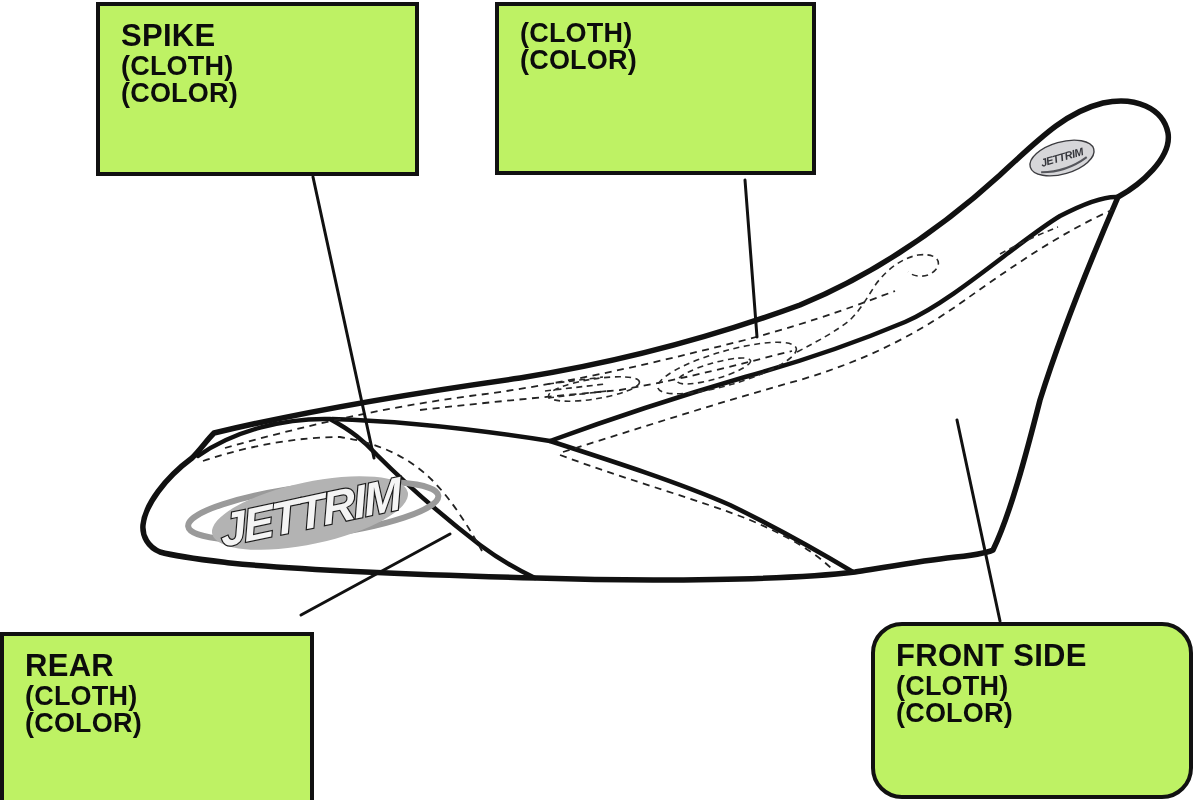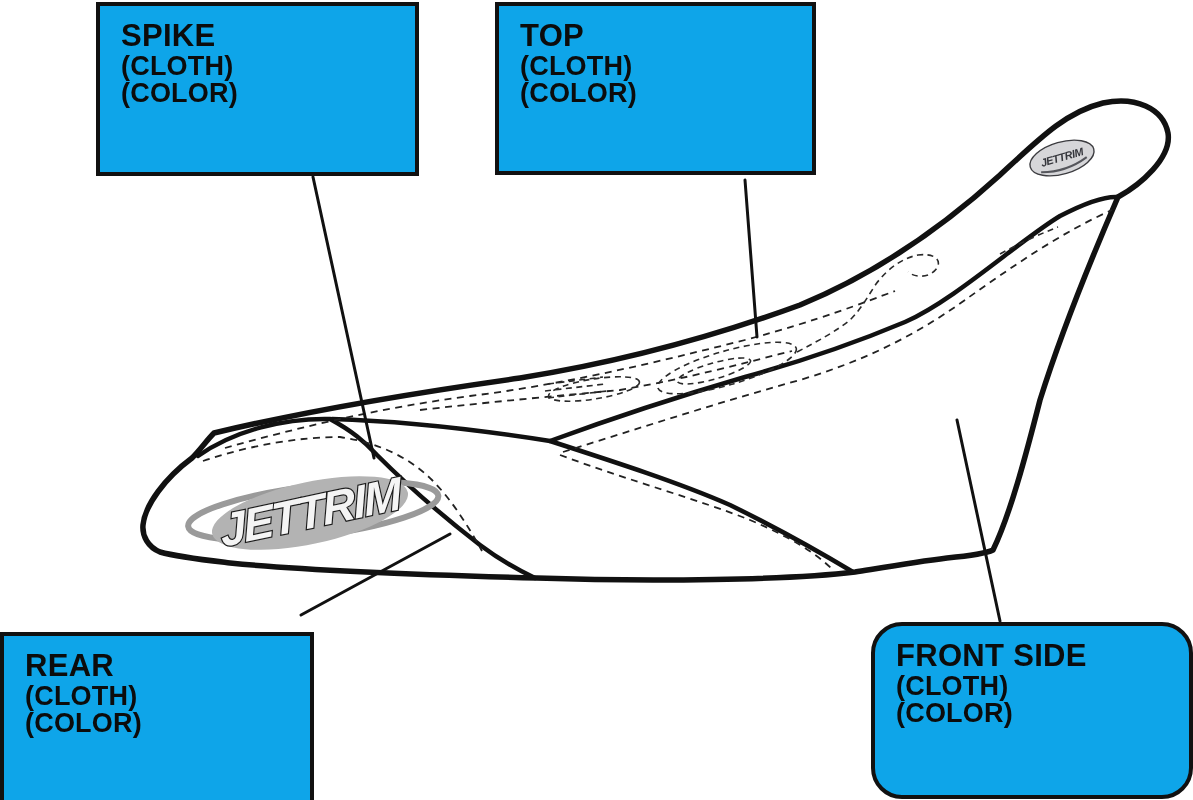--- a/index.html
+++ b/index.html
@@ -26,21 +26,21 @@
   }
   .patch-oval{fill:#d6d6d9;stroke:#3c3c40;stroke-width:1.4;}
   .patch-text{
     font-family:"Liberation Sans",sans-serif;font-weight:bold;font-style:italic;
     font-size:11px;letter-spacing:-0.5px;fill:#34353b;
   }
   .patch-mark{fill:none;stroke:#55565c;stroke-width:2;}
 
   
   .label-box{
-    position:absolute;background:#0ea5e9;border:4px solid #111111;
+    position:absolute;background:#bef264;border:4px solid #111111;
     box-sizing:border-box;padding:14px 18px 0 21px;color:#0c0c0c;
   }
   .label-title{font-size:31px;font-weight:bold;letter-spacing:0.3px;line-height:1.05;}
   .label-line{font-size:27px;font-weight:bold;letter-spacing:0.2px;line-height:1.0;}
   .label-line.first{}
   .label-line.second{}
 
   #box-spike{left:96px;top:2px;width:323px;height:174px;}
   #box-top{left:495px;top:2px;width:321px;height:173px;}
   #box-rear{left:0px;top:632px;width:314px;height:177px;}
@@ -158,21 +158,20 @@
     </g>
   </svg>
 
   <div id="box-spike" class="label-box">
     <div class="label-title">SPIKE</div>
     <div class="label-line first">(CLOTH)</div>
     <div class="label-line second">(COLOR)</div>
   </div>
 
   <div id="box-top" class="label-box">
-    <div class="label-title">TOP</div>
     <div class="label-line first">(CLOTH)</div>
     <div class="label-line second">(COLOR)</div>
   </div>
 
   <div id="box-rear" class="label-box">
     <div class="label-title">REAR</div>
     <div class="label-line first">(CLOTH)</div>
     <div class="label-line second">(COLOR)</div>
   </div>
 

